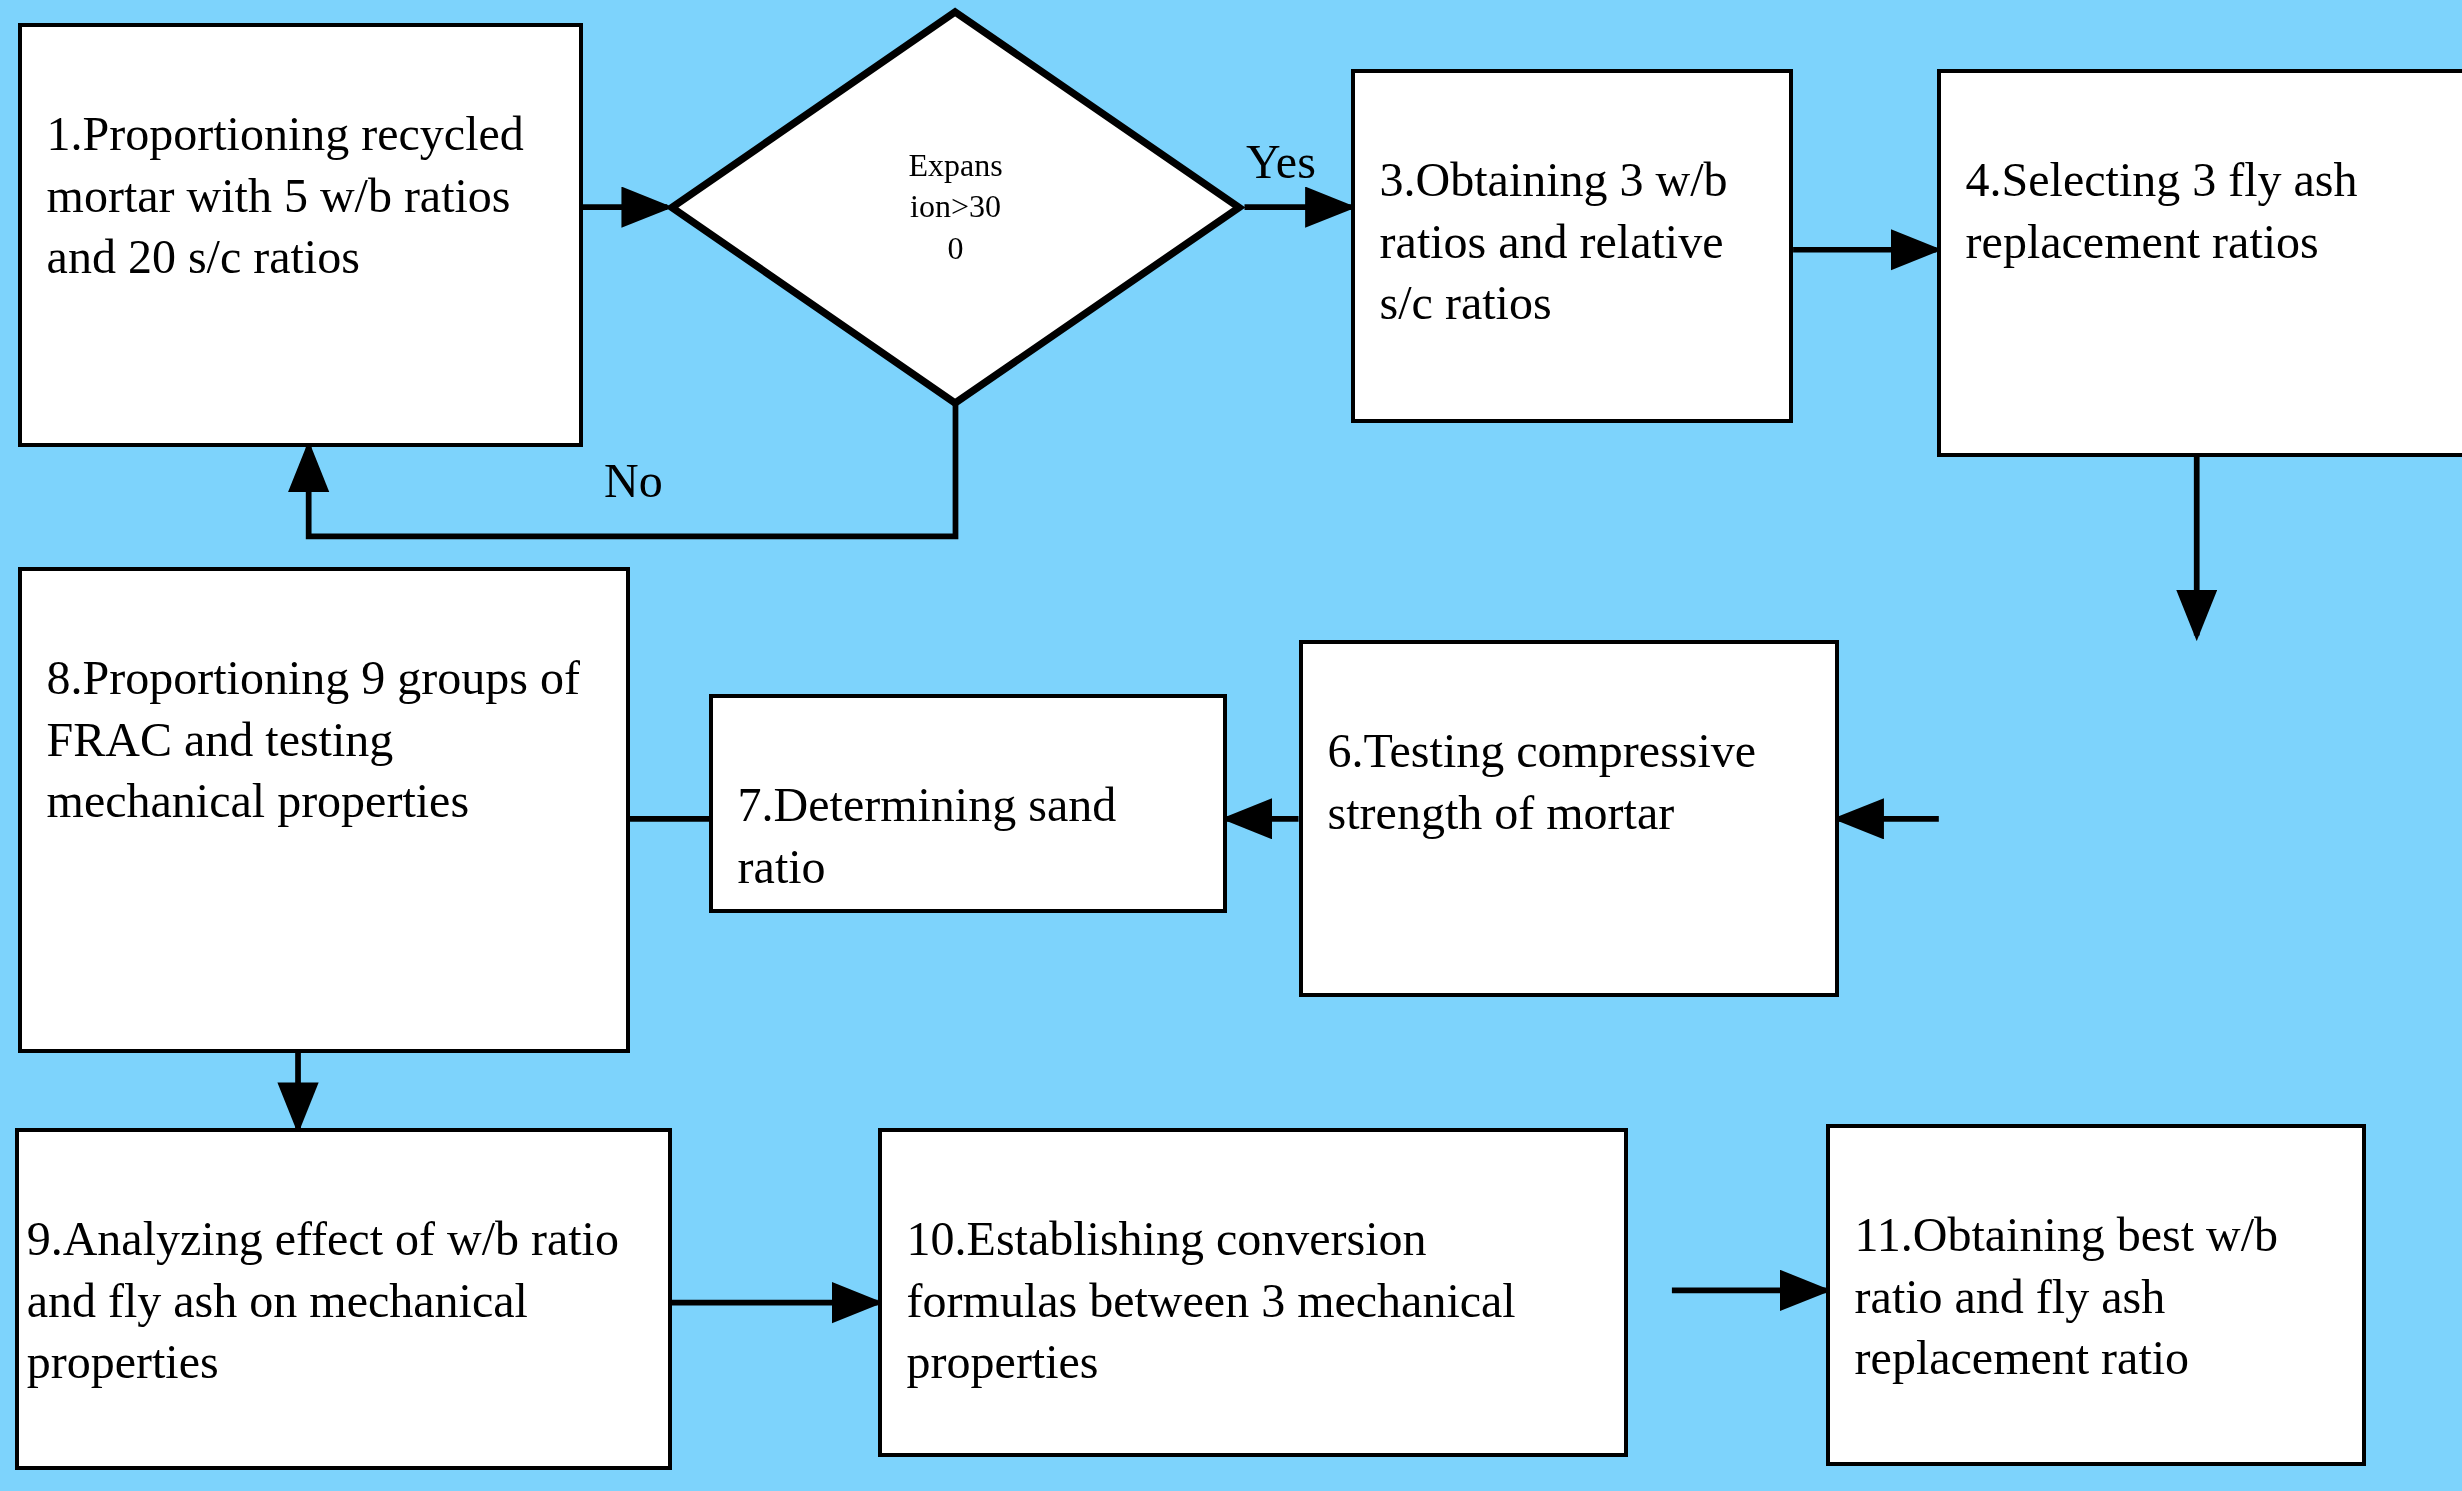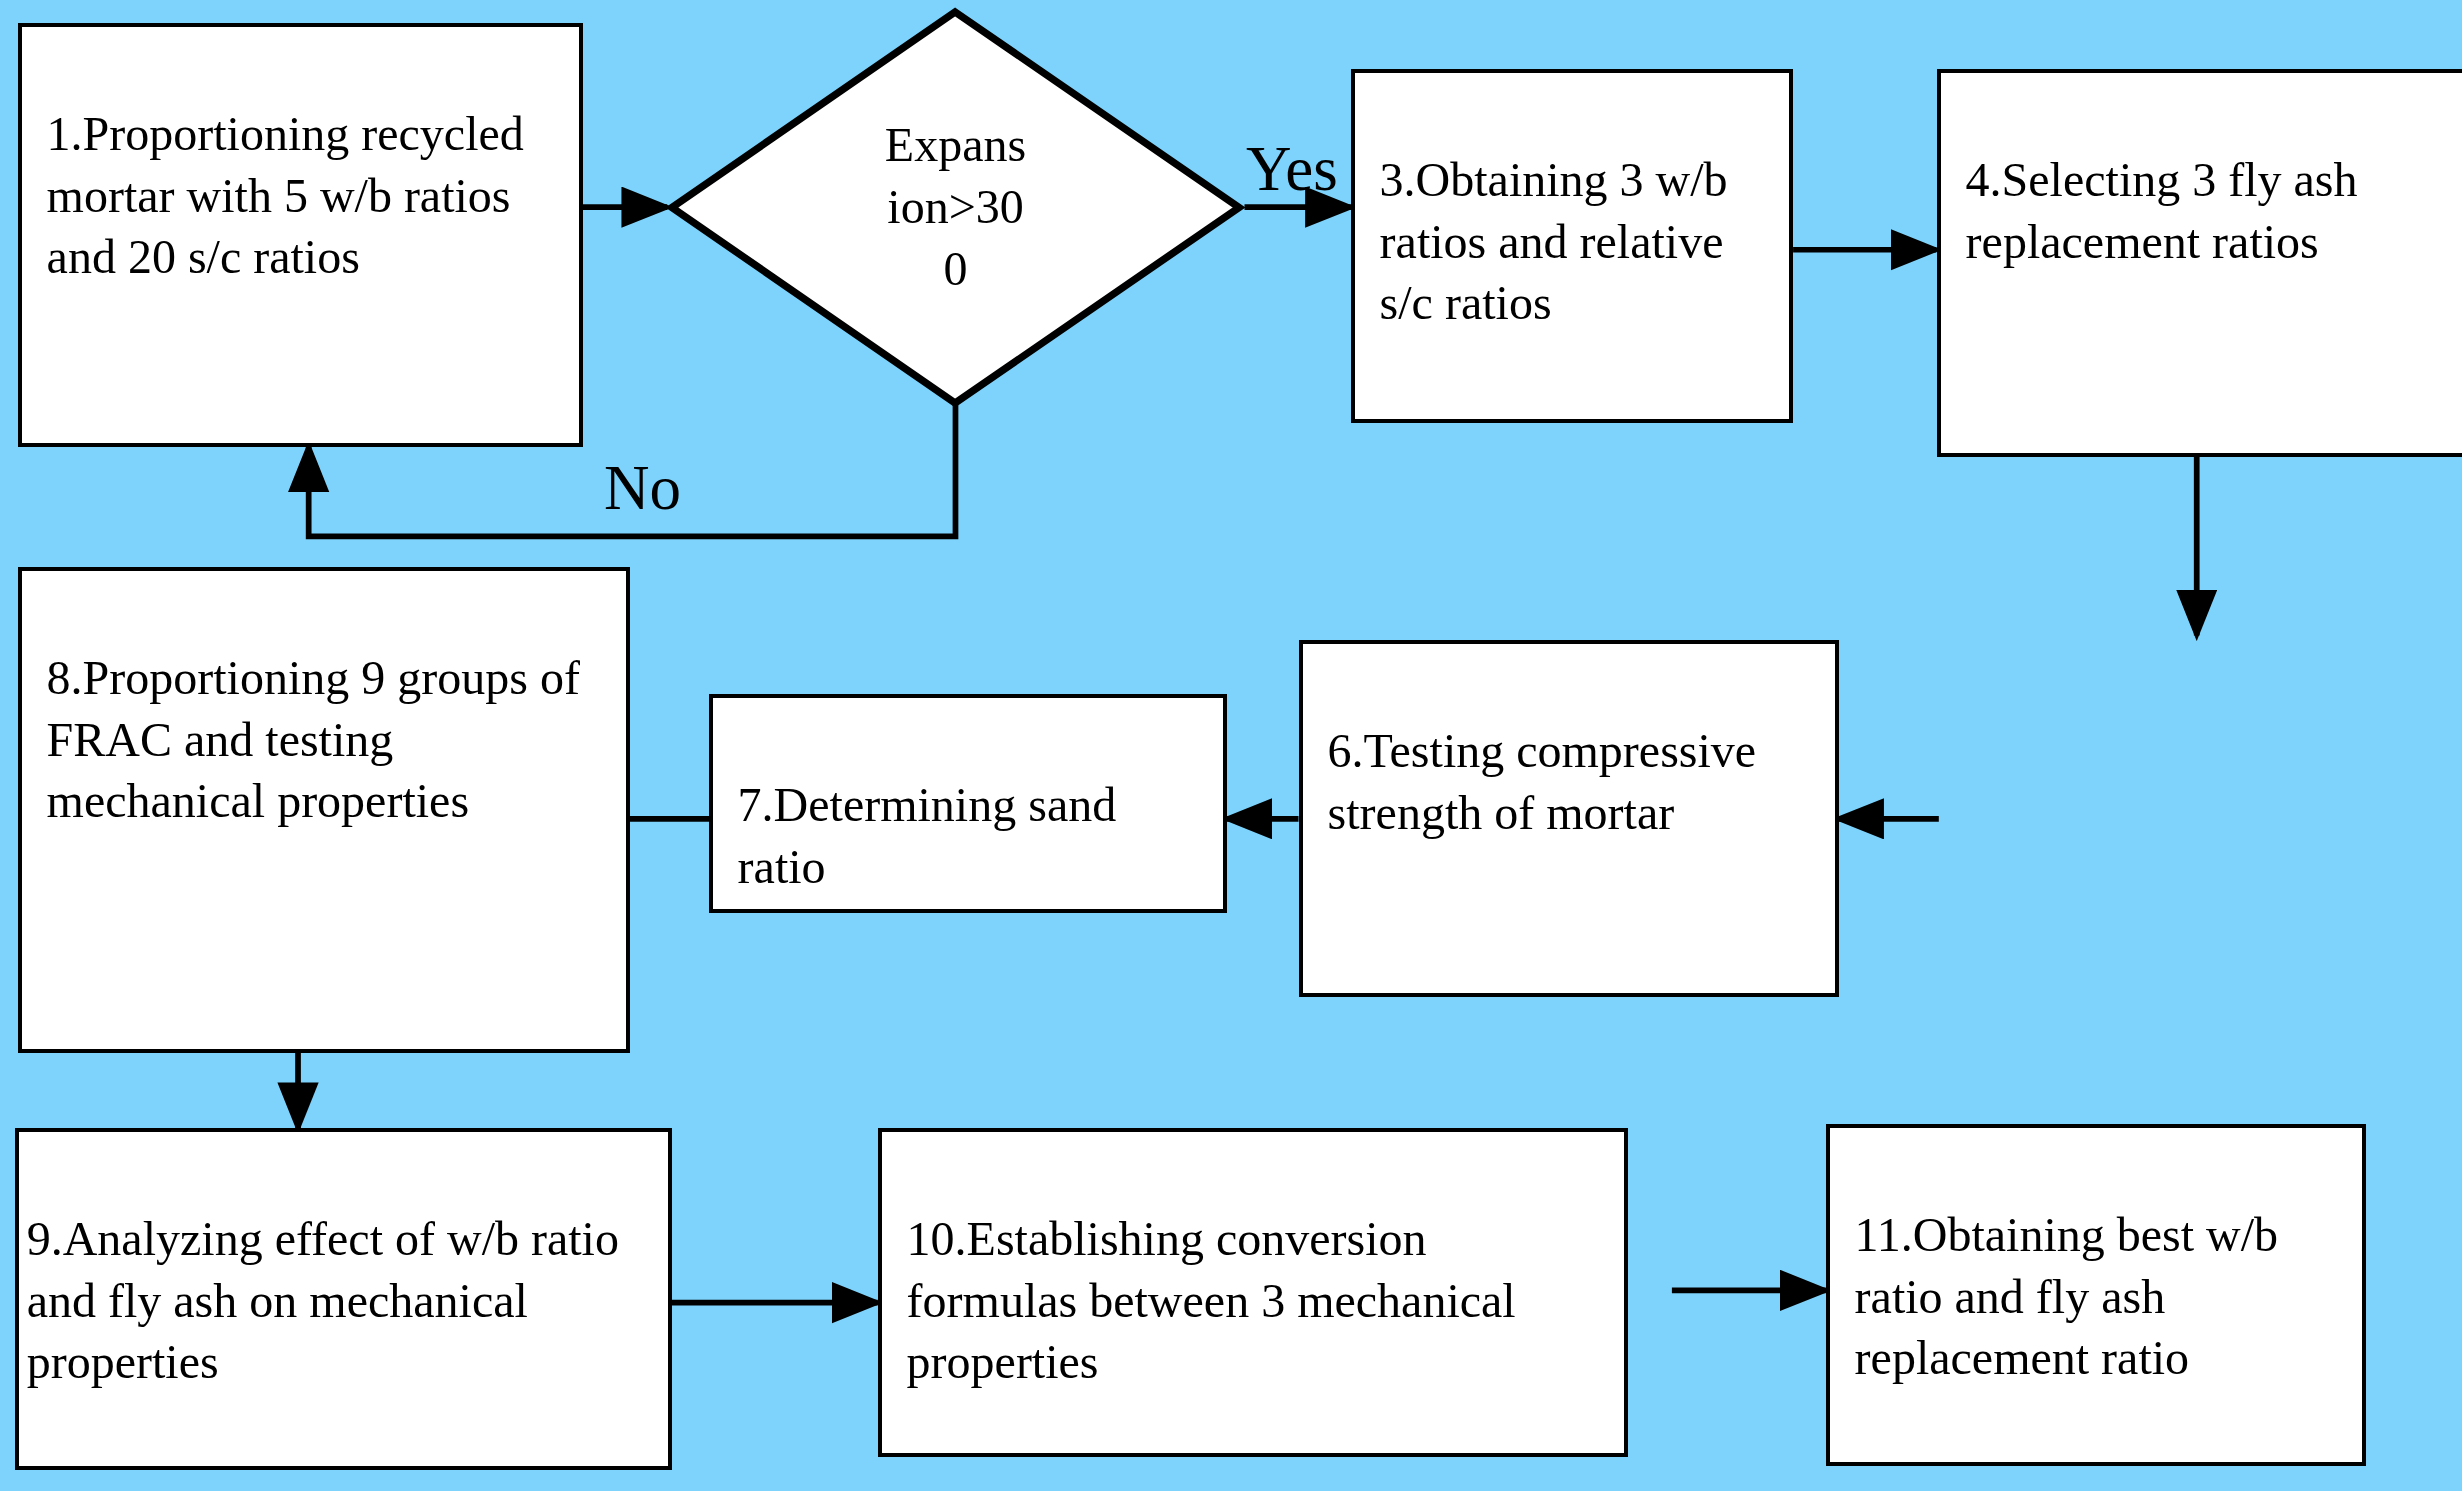--- a/index.html
+++ b/index.html
@@ -39,38 +39,38 @@
   .diamond-label {
     position: absolute;
     left: 0;
     top: 0;
     width: 100%;
     height: 100%;
     display: flex;
     align-items: center;
     justify-content: center;
     text-align: center;
-    font-size: 48px;
+    font-size: 32px;
     line-height: 1.30;
     color: #000000;
     white-space: pre-line;
     pointer-events: none;
   }
   .edge {
     position: absolute;
     left: 0;
     top: 0;
     width: 2462px;
     height: 1491px;
     overflow: visible;
     pointer-events: none;
   }
   .edge-label {
     position: absolute;
-    font-size: 63px;
+    font-size: 48px;
     line-height: 1;
     color: #000000;
     white-space: nowrap;
   }
 </style>
 </head>
 <body>
 
 <div id="canvas">
 

